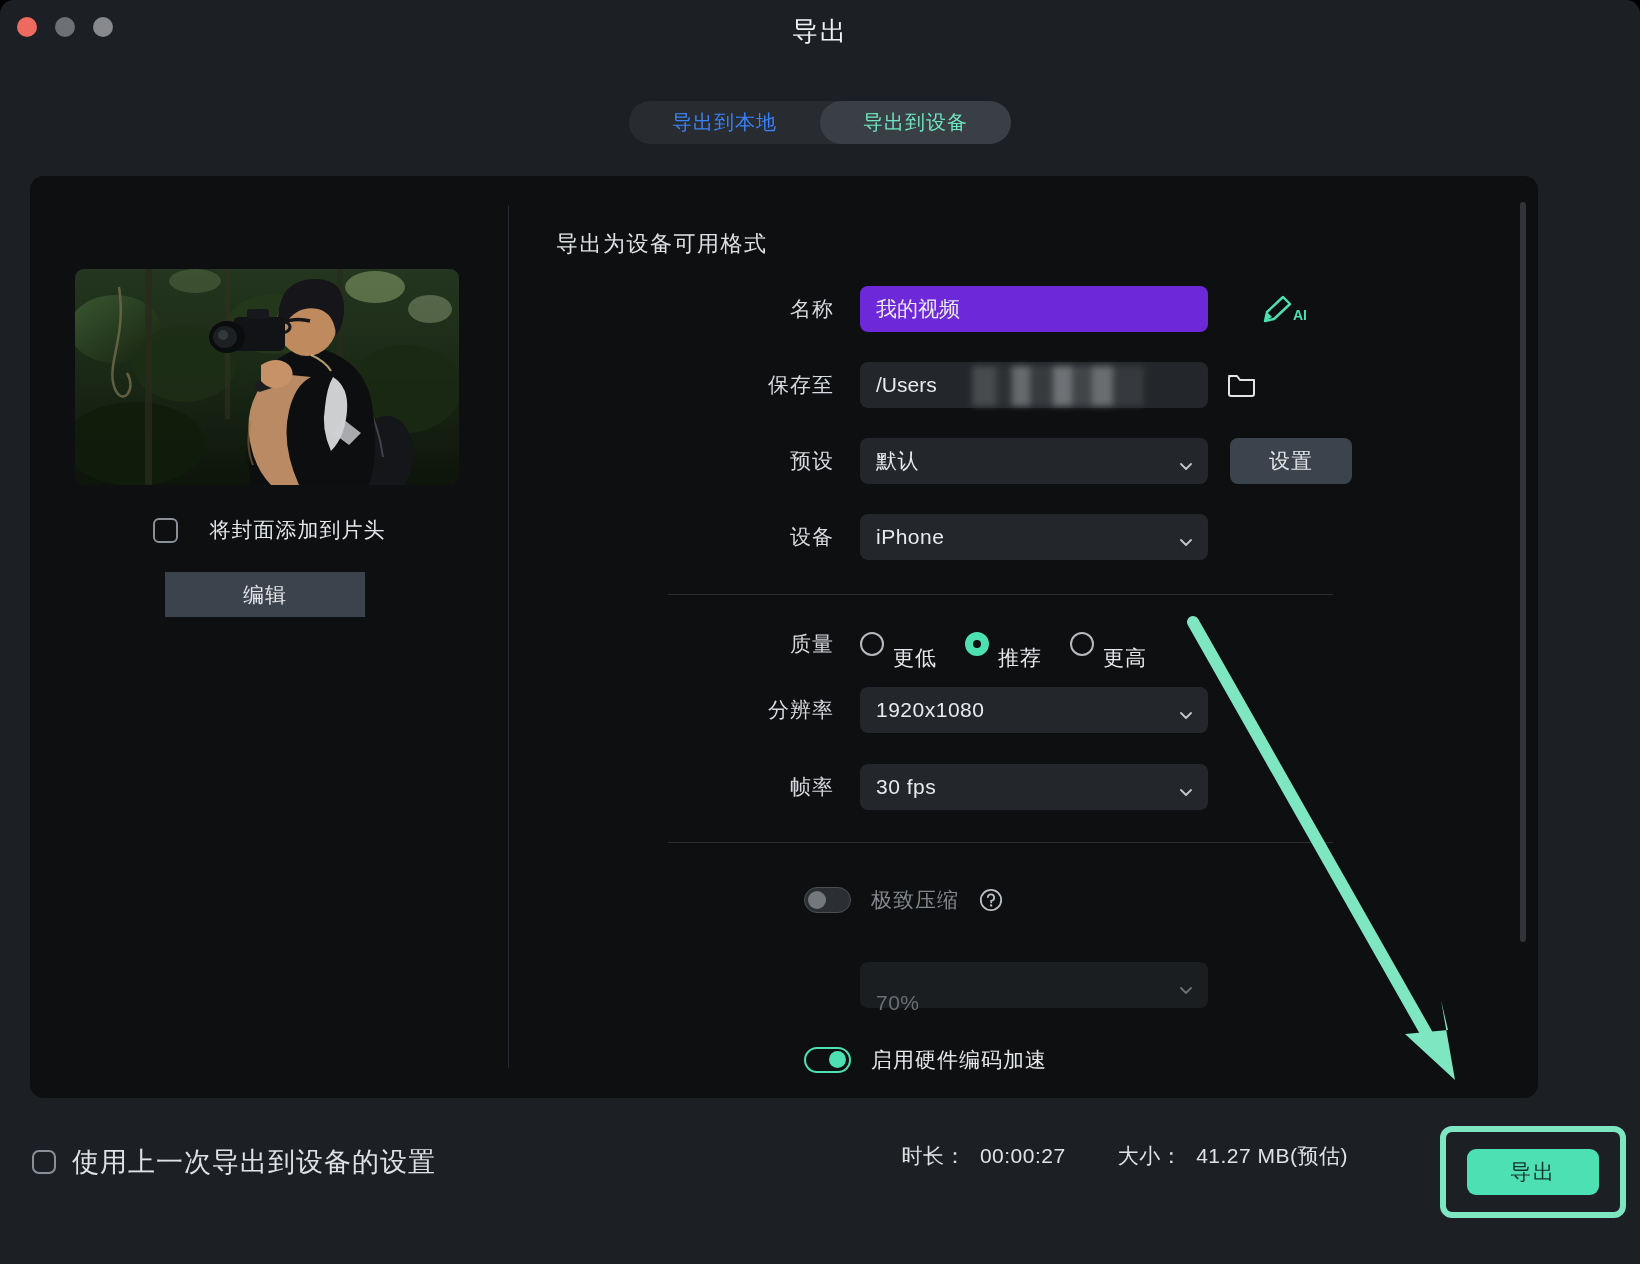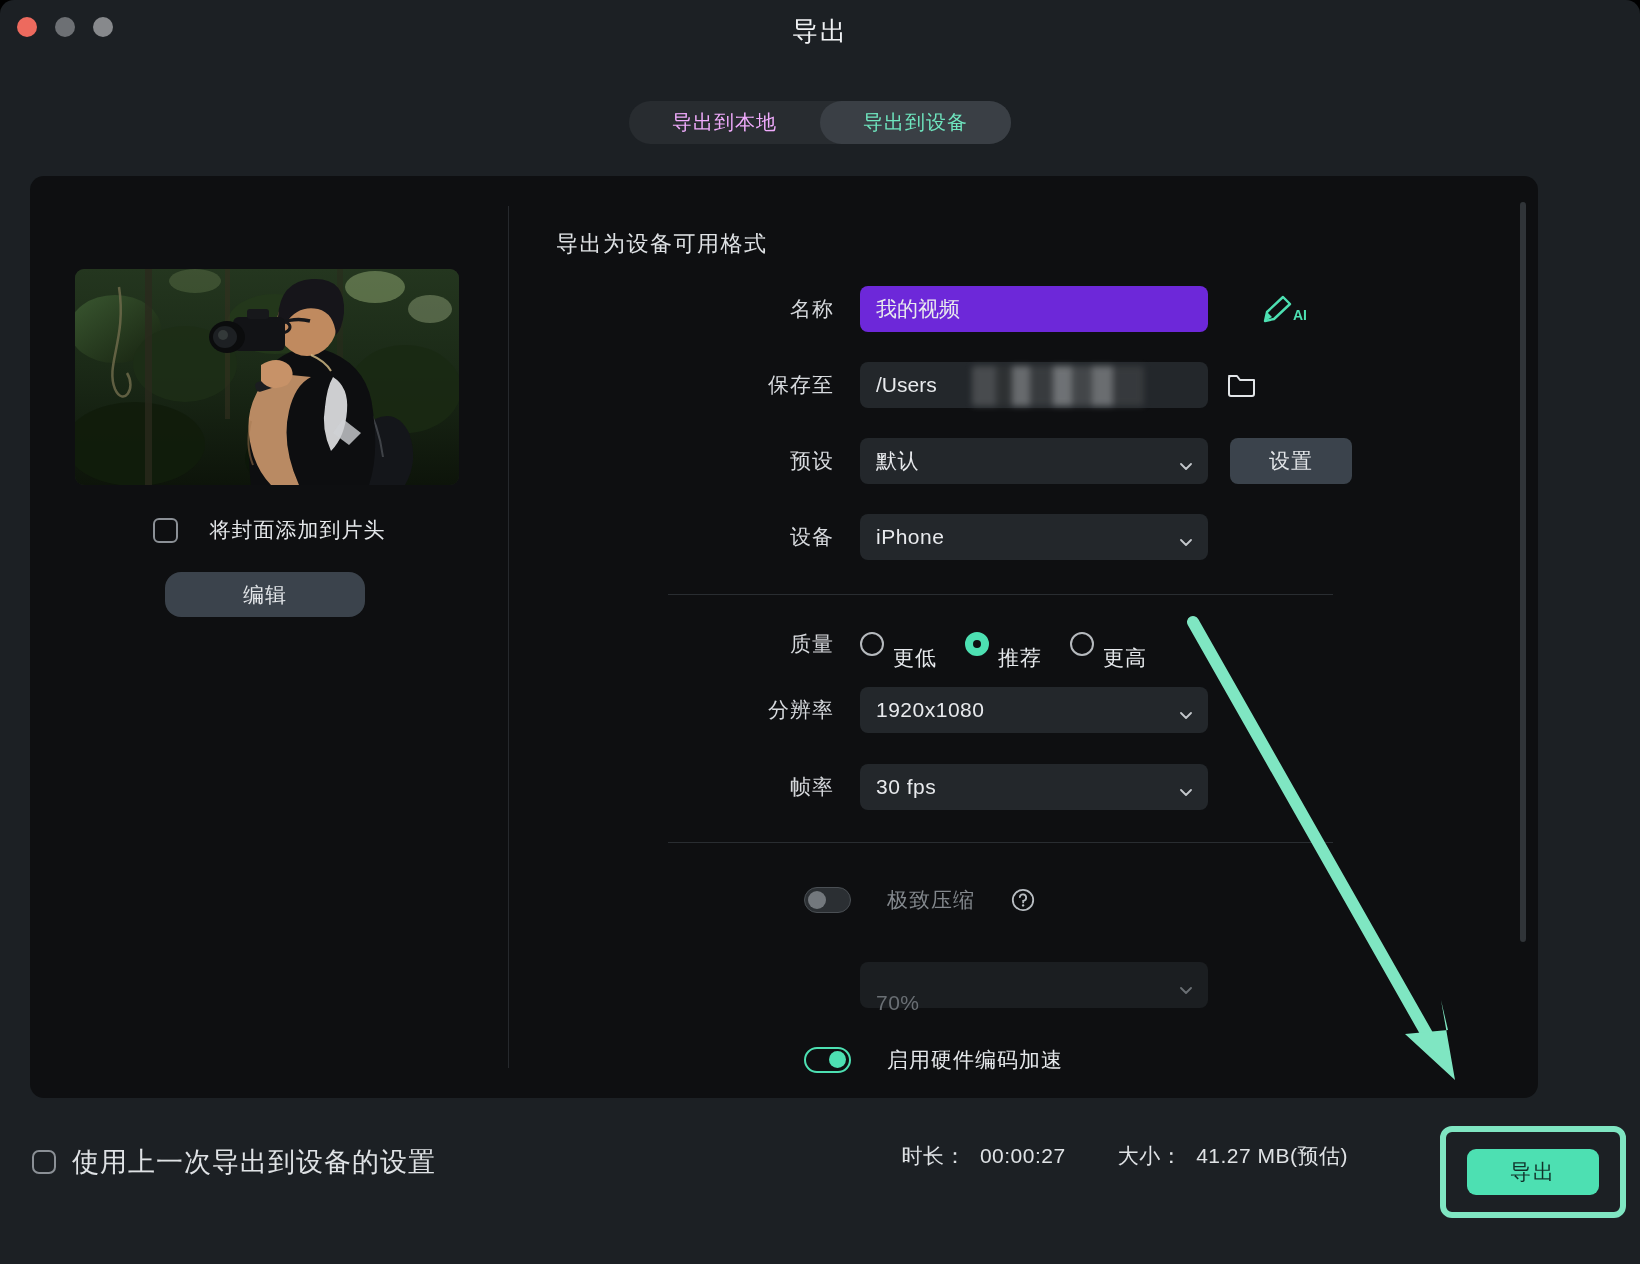--- a/index.html
+++ b/index.html
@@ -61,21 +61,21 @@
     padding: 0;
     height: 43px;
     width: 382px;
   }
   .tab {
     flex: 1;
     display: flex;
     align-items: center;
     justify-content: center;
     font-size: 20px;
-    color: #f0abfc;
+    color: #3b82f6;
     border-radius: 22px;
     cursor: pointer;
     letter-spacing: 1px;
   }
   .tab.active {
     background: #3a3f45;
     color: #6fe6bf;
   }
 
   
@@ -163,21 +163,21 @@
   }
 
   .edit-btn {
     position: absolute;
     top: 396px;
     left: 135px;
     width: 200px;
     height: 45px;
     background: #3b434c;
     border: none;
-    border-radius: 16px;
+    border-radius: 0;
     color: #e4e7ea;
     font-size: 21px;
     letter-spacing: 1px;
     cursor: pointer;
     font-family: inherit;
   }
 
   
   .right-pane {
     position: absolute;
@@ -359,21 +359,21 @@
     color: #e6e9ec;
     letter-spacing: 1px;
     margin-top: 27px;
   }
 
   
   .toggle-row {
     position: absolute;
     display: flex;
     align-items: center;
-    gap: 36px;
+    gap: 20px;
   }
   .toggle {
     width: 47px; height: 26px;
     border-radius: 13px;
     position: relative;
     cursor: pointer;
     flex: none;
   }
   .toggle.off {
     background: #2b2f33;

